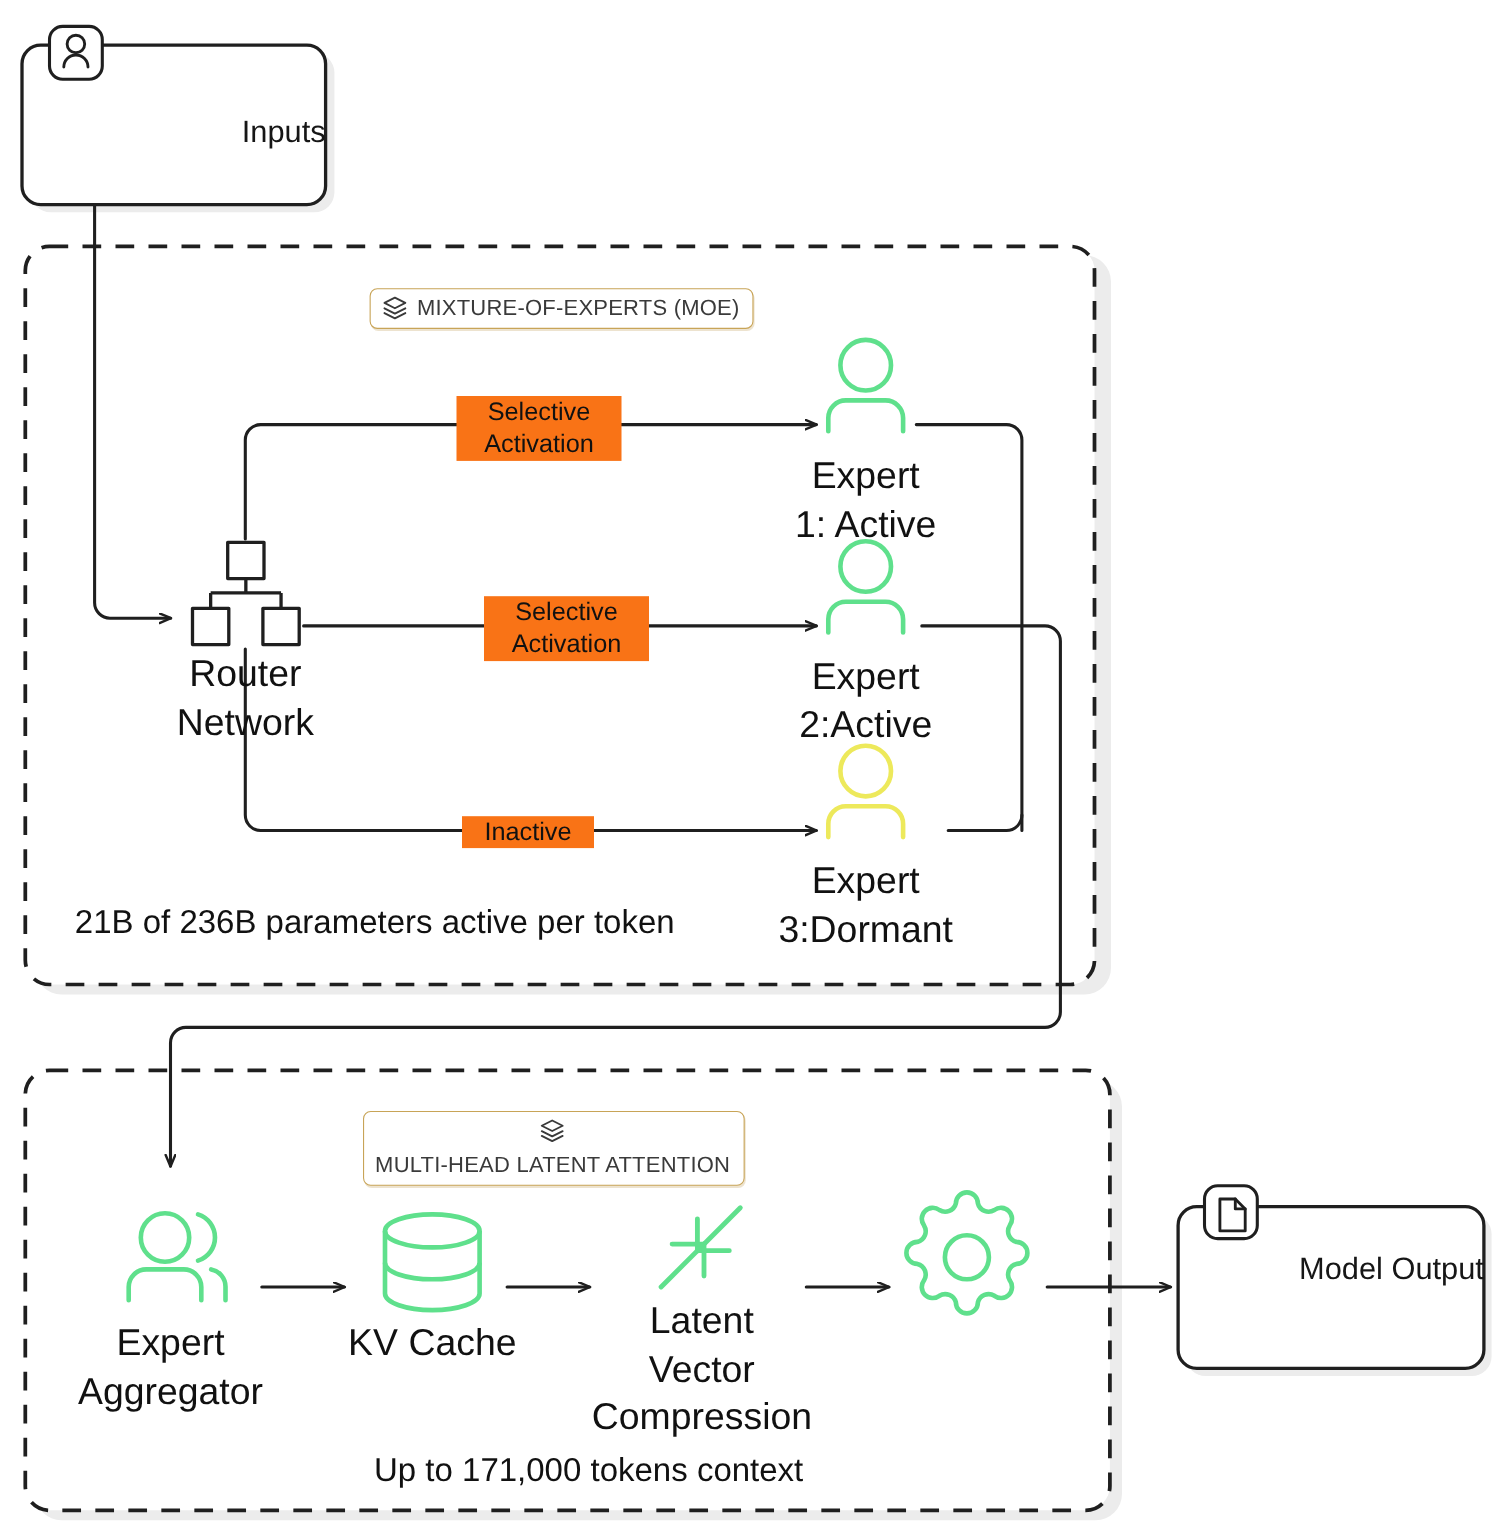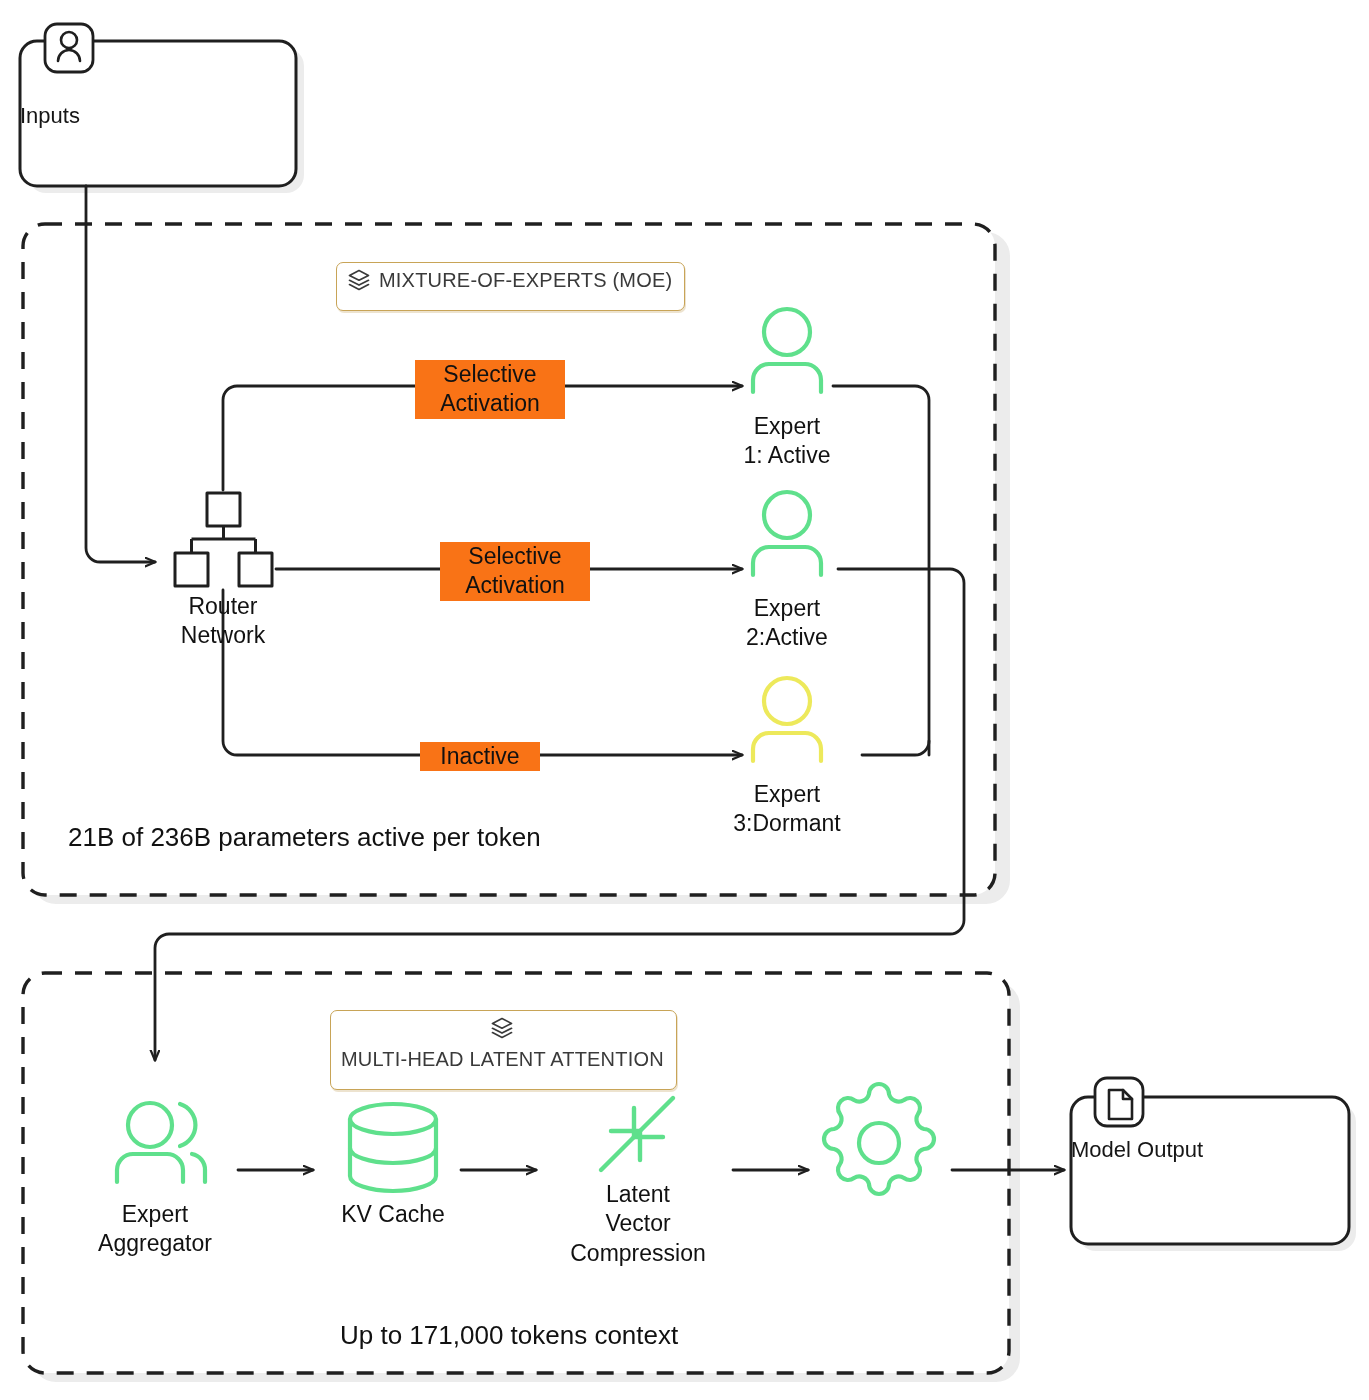--- a/index.html
+++ b/index.html
@@ -1,28 +1,28 @@
 <!DOCTYPE html>
 <html><head>
 <meta charset="utf-8">
 <style>
   html,body{margin:0;padding:0;background:#ffffff;}
   body{width:1369px;height:1400px;overflow:hidden;
        font-family:"Liberation Sans","DejaVu Sans",sans-serif;color:#1a1a1a;}
   #stage{position:relative;width:1369px;height:1400px;}
   svg.layer{position:absolute;left:0;top:0;width:1369px;height:1400px;overflow:visible;}
   .nodeText{position:absolute;text-align:center;line-height:1.28;
-            font-size:23px;color:#111111;white-space:pre-line;}
+            font-size:34px;color:#111111;white-space:pre-line;}
   .edgeLabel{position:absolute;text-align:center;line-height:1.28;
              font-size:23px;color:#111111;background:#f97316;padding:0 5px;white-space:pre-line;}
-  .boxLabel{position:absolute;text-align:left;font-size:22px;color:#161616;line-height:1.22;}
-  .footNote{position:absolute;font-size:26px;color:#111111;white-space:nowrap;}
+  .boxLabel{position:absolute;text-align:right;font-size:28px;color:#161616;line-height:1.22;}
+  .footNote{position:absolute;font-size:30px;color:#111111;white-space:nowrap;}
   .groupChip{position:absolute;display:flex;align-items:center;gap:8px;
              border:1.6px solid #c8a457;border-radius:7px;background:#ffffff;
-             padding:5px 12px 18px 10px;box-shadow:1px 2px 0 rgba(200,170,110,.33);}
+             padding:5px 12px 6px 10px;box-shadow:1px 2px 0 rgba(200,170,110,.33);}
   .groupChip .chipText{font-size:20px;letter-spacing:.2px;color:#3a3a3a;
              font-family:"Liberation Sans","DejaVu Sans",sans-serif;}
 </style>
 </head>
 <body>
 
 <div id="stage">
 
   <svg class="layer">
     <defs>

